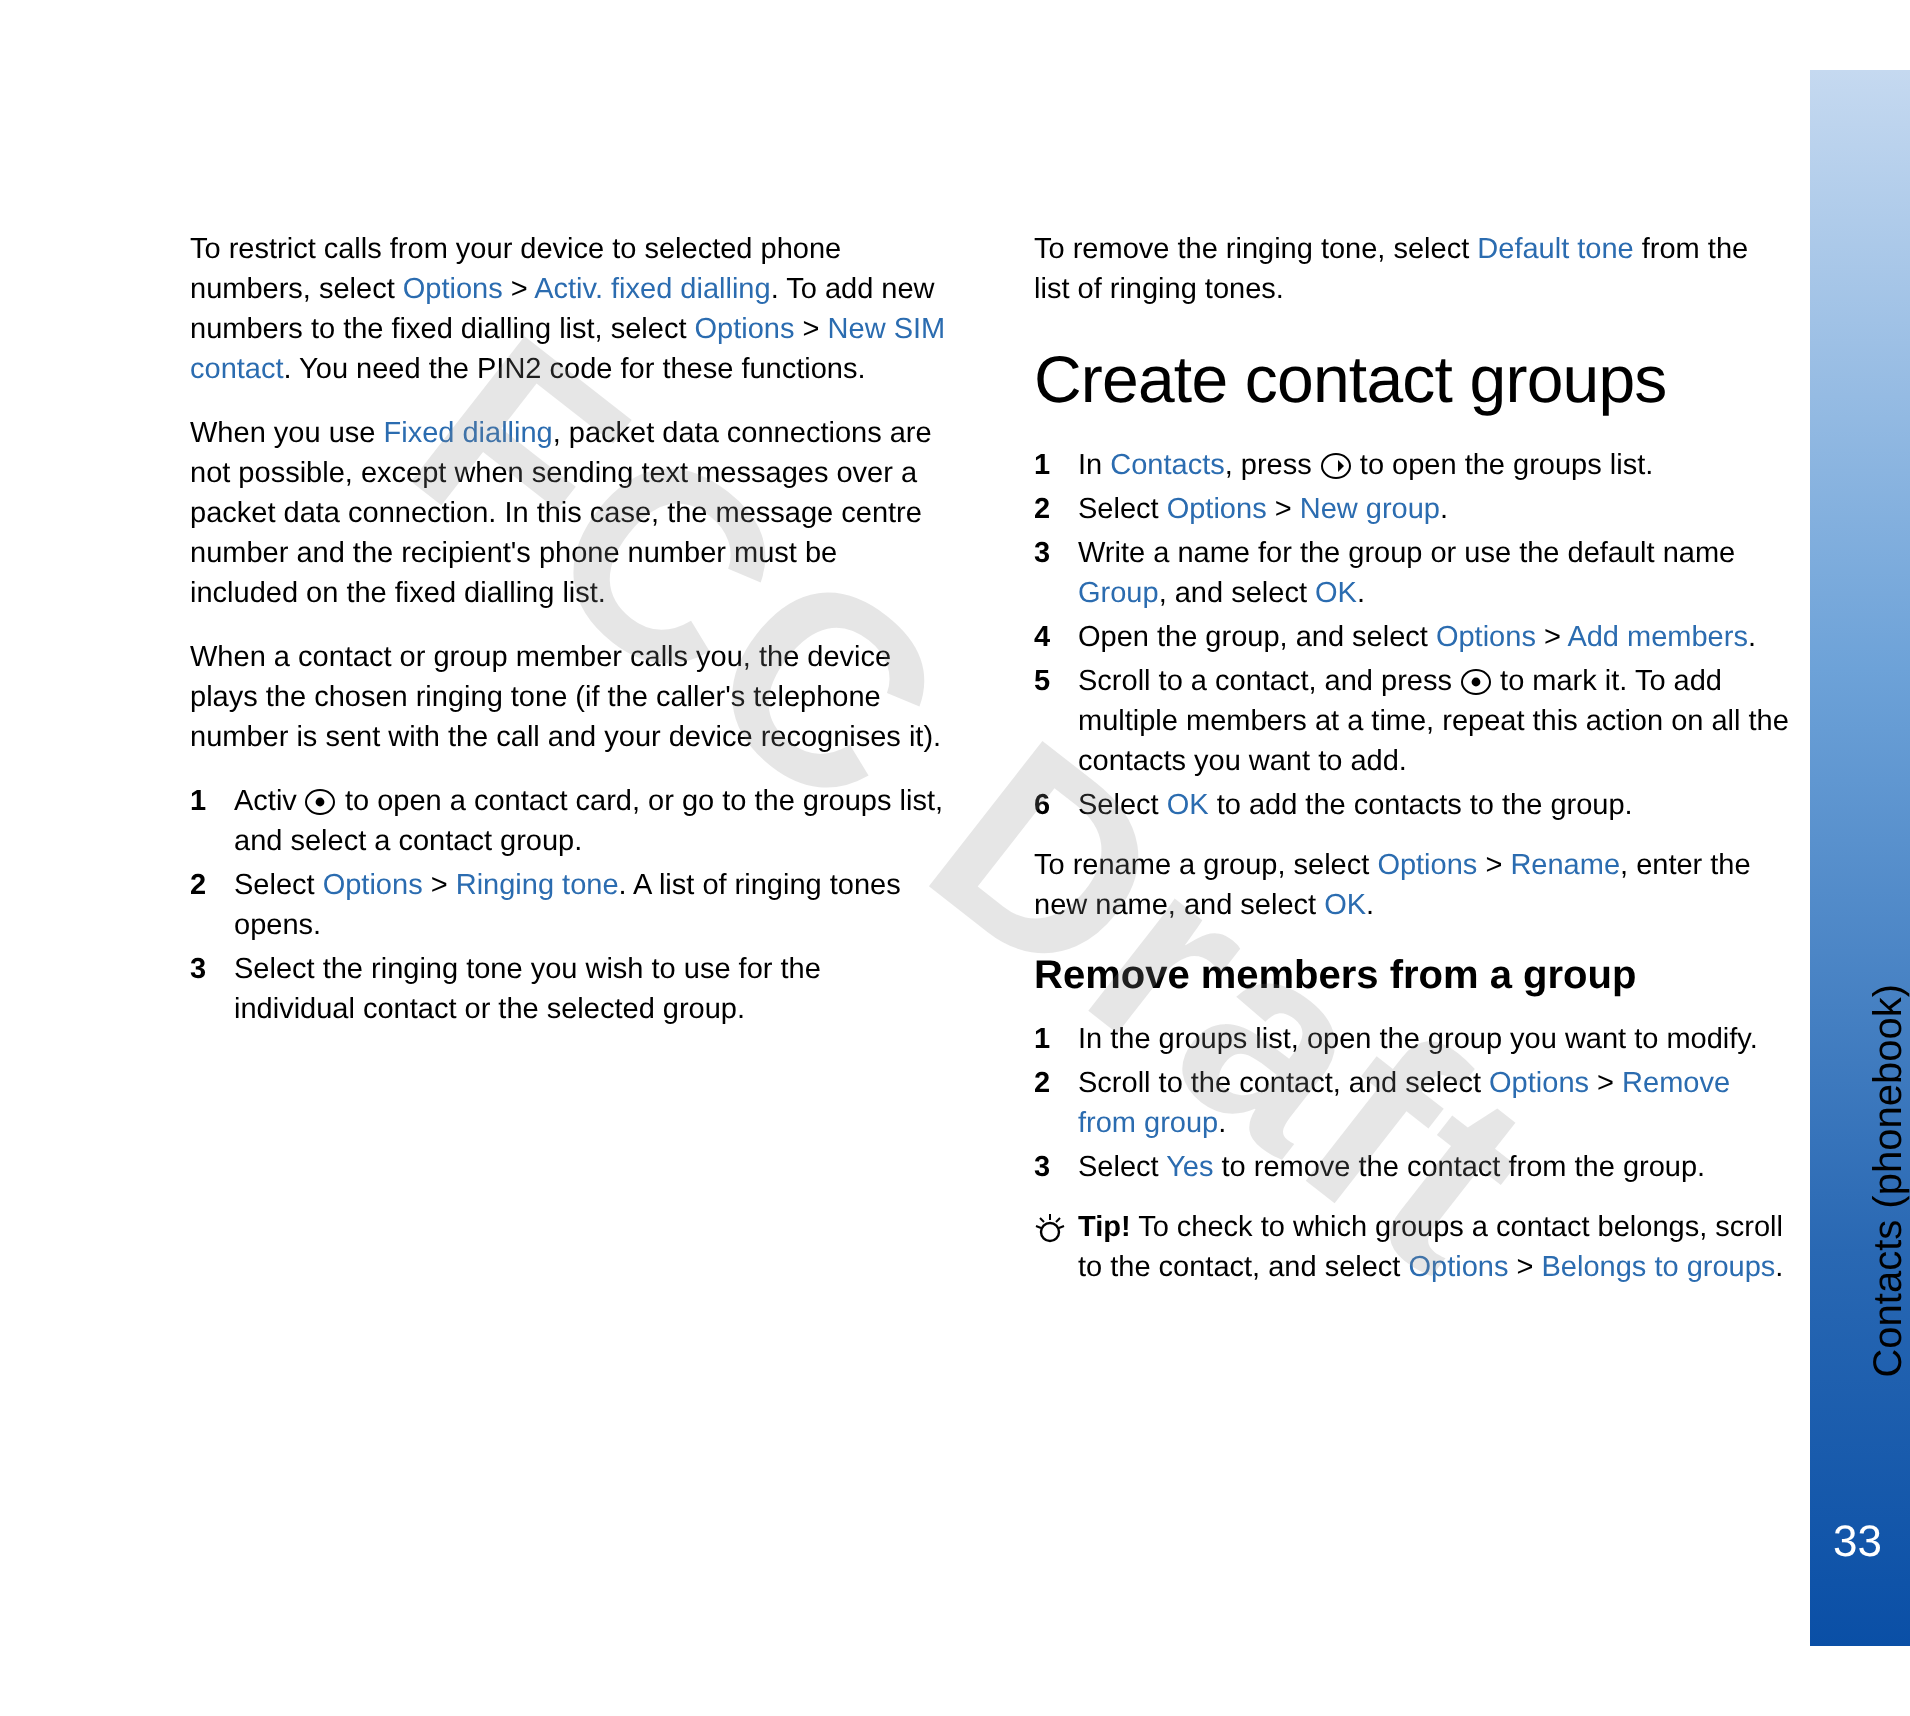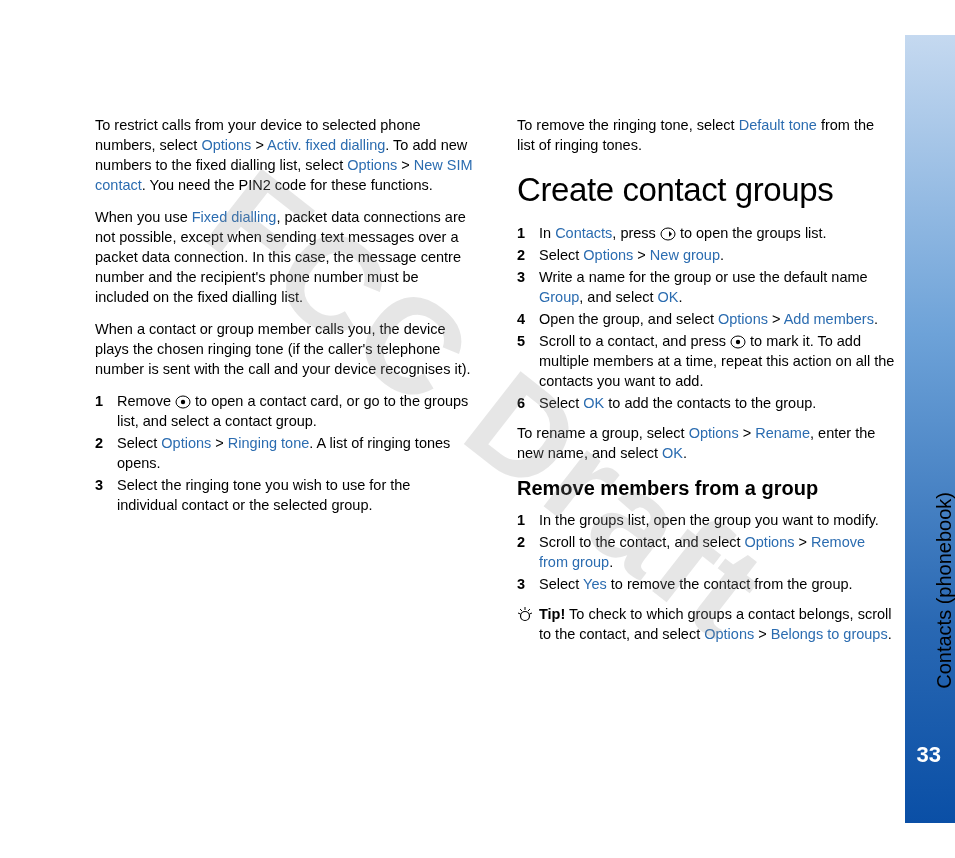--- a/index.html
+++ b/index.html
@@ -92,24 +92,24 @@
       right: 10px;
       top: 58%;
       transform: translateY(-50%) rotate(-90deg);
       transform-origin: right center;
       white-space: nowrap;
       font-size: 20px;
       color: #000;
     }
     .page-num {
       position: absolute;
-      bottom: 90px;
+      bottom: 74px;
       right: 14px;
       color: #fff;
-      font-weight: bold;
+      font-weight: normal;
       font-size: 22px;
       z-index: 4;
       margin-left: 32px;
     }
     svg.key-icon {
       display: inline-block;
       vertical-align: -3px;
     }
   </style>
 </head>
@@ -127,21 +127,21 @@
       <p>
         <span>When you use </span><span class="blue">Fixed dialling</span><span>, packet data connections are not possible, except when sending text messages over a packet data connection. In this case, the message centre number and the recipient's phone number must be included on the fixed dialling list.</span>
       </p>
 
 
       <p>When a contact or group member calls you, the device plays the chosen ringing tone (if the caller's telephone number is sent with the call and your device recognises it).</p>
 
       <ol class="num-list">
         <li>
           <span class="num">1</span>
-          <span>Remove </span><svg class="key-icon" width="16" height="14">
+          <span>Activ </span><svg class="key-icon" width="16" height="14">
               <ellipse cx="8" cy="7" rx="7" ry="6" fill="none" stroke="#000" stroke-width="1"></ellipse>
               <circle cx="8" cy="7" r="2.2" fill="#000"></circle>
             </svg><span> to open a contact card, or go to the groups list, and select a contact group.</span>
         </li>
         <li>
           <span class="num">2</span>
           <span>Select </span><span class="blue">Options</span><span> &gt; </span><span class="blue">Ringing tone</span><span>. A list of ringing tones opens.</span>
         </li>
         <li>
           <span class="num">3</span>

